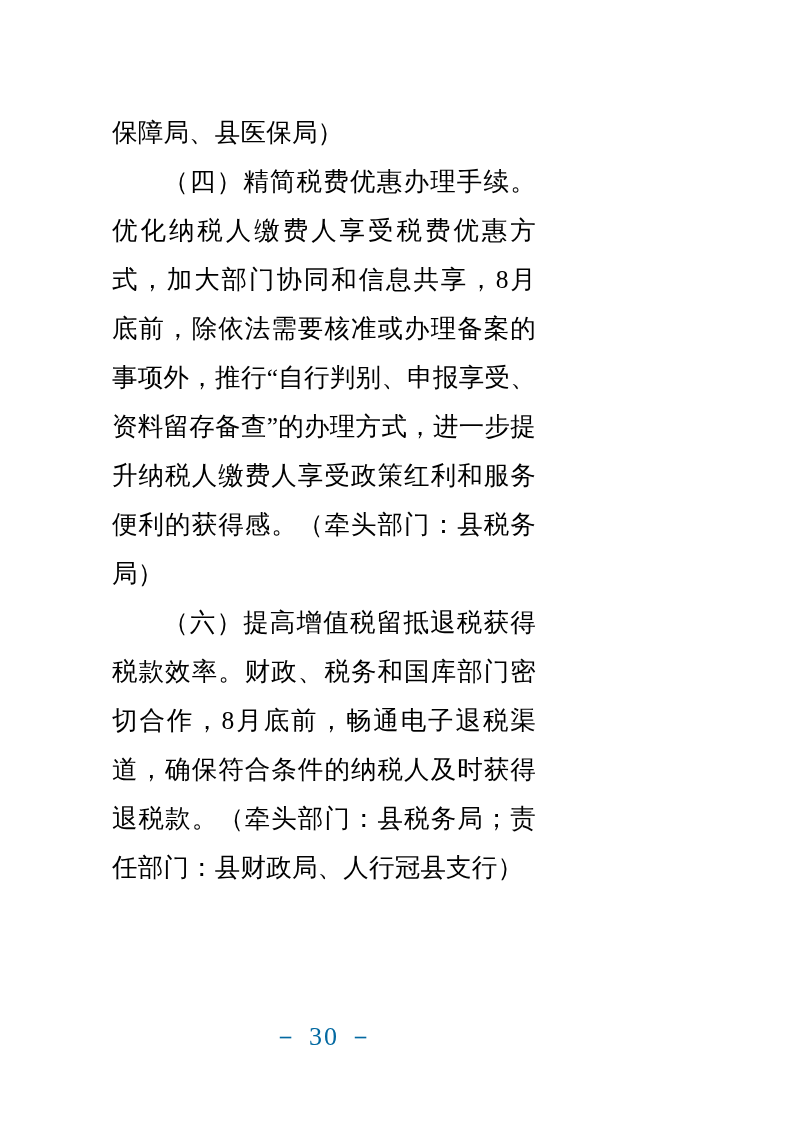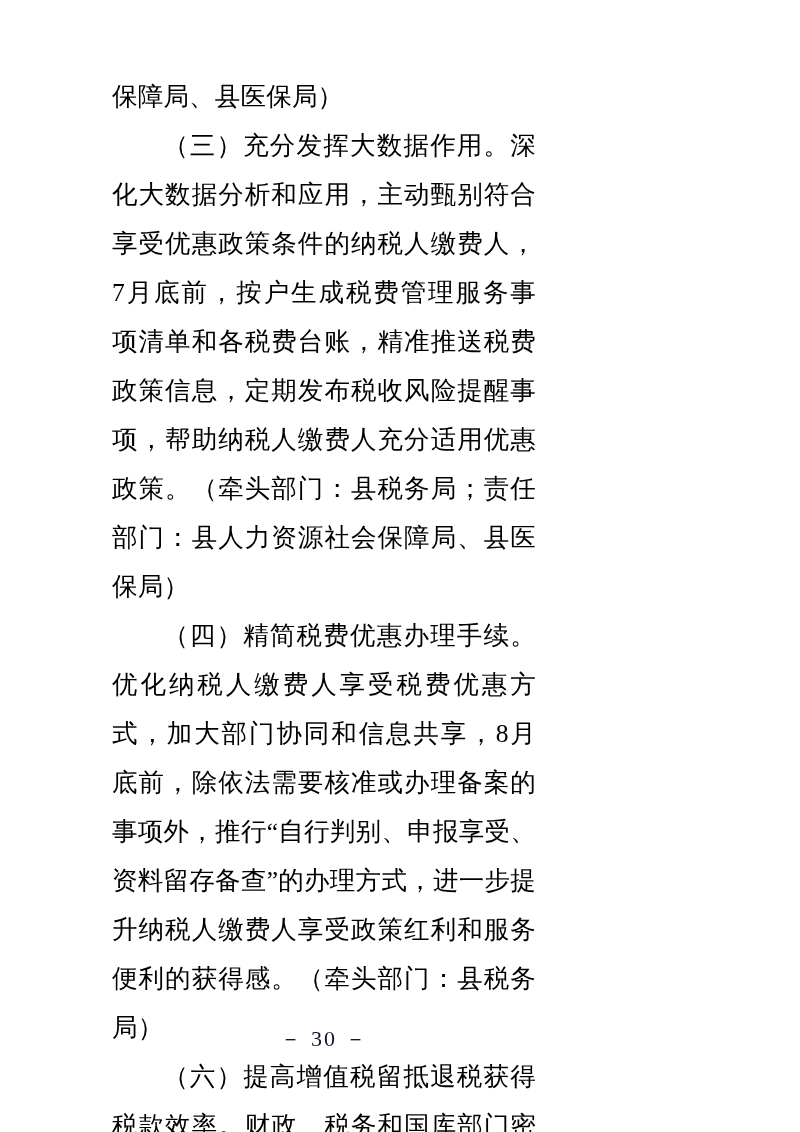--- a/index.html
+++ b/index.html
@@ -15,21 +15,21 @@
     position: relative;
     overflow: hidden;
   }
   .page {
     position: absolute;
     top: 0;
     left: 0;
     width: 648px;
     height: 1132px;
     box-sizing: border-box;
-    padding: 72px 112px 0 112px;
+    padding: 108px 112px 0 112px;
   }
   .doc-body {
     font-size: 25.5px;
     line-height: 49px;
     letter-spacing: 0.2px;
     text-align: justify;
     text-justify: inter-ideograph;
   }
   .para {
     margin: 0;
@@ -38,31 +38,30 @@
   }
   .para.indent {
     text-indent: 51px;
   }
   .page-number {
     position: absolute;
     left: 0;
     right: 0;
     bottom: 78px;
     text-align: center;
-    font-size: 22px;
+    font-size: 26px;
     font-family: "Liberation Serif", "DejaVu Serif", serif;
     letter-spacing: 2px;
-    color: #0f172a;
+    color: #0369a1;
   }
 </style>
 </head>
 <body>
 
 <div class="page">
   <div class="doc-body">
     <p class="para">保障局、县医保局）</p>
-    <p class="para indent">（三）充分发挥大数据作用。深化大数据分析和应用，主动甄别符合享受优惠政策条件的纳税人缴费人，7月底前，按户生成税费管理服务事项清单和各税费台账，精准推送税费政策信息，定期发布税收风险提醒事项，帮助纳税人缴费人充分适用优惠政策。（牵头部门：县税务局；责任部门：县人力资源社会保障局、县医保局）</p>
     <p class="para indent">（四）精简税费优惠办理手续。优化纳税人缴费人享受税费优惠方式，加大部门协同和信息共享，8月底前，除依法需要核准或办理备案的事项外，推行“自行判别、申报享受、资料留存备查”的办理方式，进一步提升纳税人缴费人享受政策红利和服务便利的获得感。（牵头部门：县税务局）</p>
     <p class="para indent">（六）提高增值税留抵退税获得税款效率。财政、税务和国库部门密切合作，8月底前，畅通电子退税渠道，确保符合条件的纳税人及时获得退税款。（牵头部门：县税务局；责任部门：县财政局、人行冠县支行）</p>
 
   </div>
   <div class="page-number">－ 30 －</div>
 </div>
 
 </body></html>

